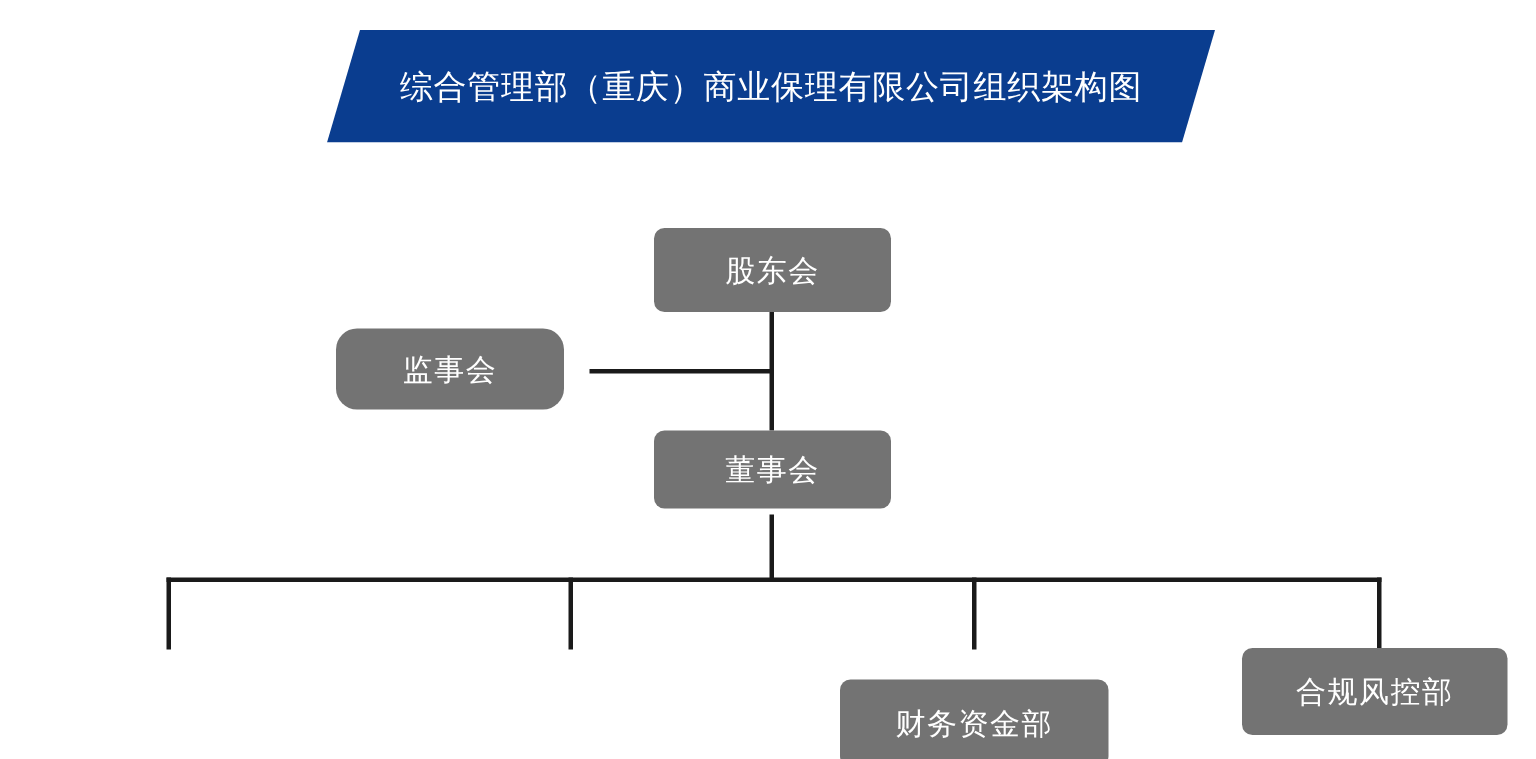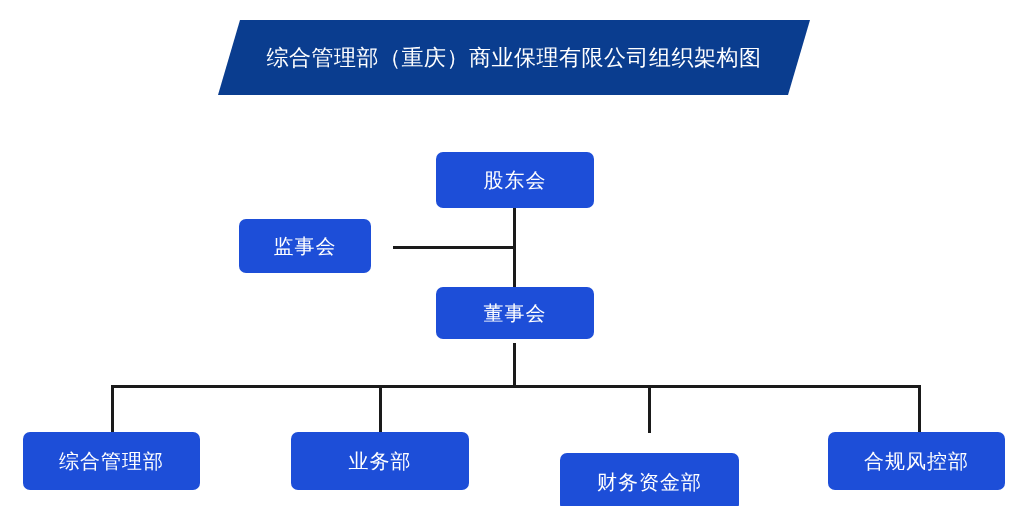--- a/index.html
+++ b/index.html
@@ -45,34 +45,34 @@
     color: #ffffff;
     font-size: 22px;
     letter-spacing: 0.5px;
     white-space: nowrap;
     font-weight: 400;
   }
 
   
   .node {
     position: absolute;
-    background: #1d4ed8;
+    background: #737373;
     border-radius: 7px;
     display: flex;
     align-items: center;
     justify-content: center;
     color: #ffffff;
     font-size: 20px;
     letter-spacing: 1px;
     white-space: nowrap;
     box-sizing: border-box;
   }
 
   .node-shareholders { left: 436px; top: 152px; width: 158px; height: 56px; }
-  .node-supervisors  { left: 239px; top: 219px; width: 132px; height: 54px; }
+  .node-supervisors  { left: 224px; top: 219px; width: 152px; height: 54px; border-radius: 14px; }
   .node-board        { left: 436px; top: 287px; width: 158px; height: 52px; }
 
   .node-dept { height: 58px; font-size: 20px; border-radius: 7px; }
   .dept-0 { left: 23px;  top: 432px; width: 177px; }
   .dept-1 { left: 291px; top: 432px; width: 178px; }
   .dept-2 { left: 560px; top: 440px; width: 179px; margin-top: 13px; }
   .dept-3 { left: 828px; top: 432px; width: 177px; }
 
   
   .line {
@@ -115,18 +115,16 @@
   <div class="line line-v drop-0"></div>
   <div class="line line-v drop-1"></div>
   <div class="line line-v drop-2"></div>
   <div class="line line-v drop-3"></div>
 
   <div class="node node-shareholders">股东会</div>
 
   <div class="node node-supervisors">监事会</div>
   <div class="node node-board">董事会</div>
 
-  <div class="node node-dept dept-0">综合管理部</div>
-  <div class="node node-dept dept-1">业务部</div>
   <div class="node node-dept dept-2">财务资金部</div>
   <div class="node node-dept dept-3">合规风控部</div>
 
 </div>
 
 </body></html>

